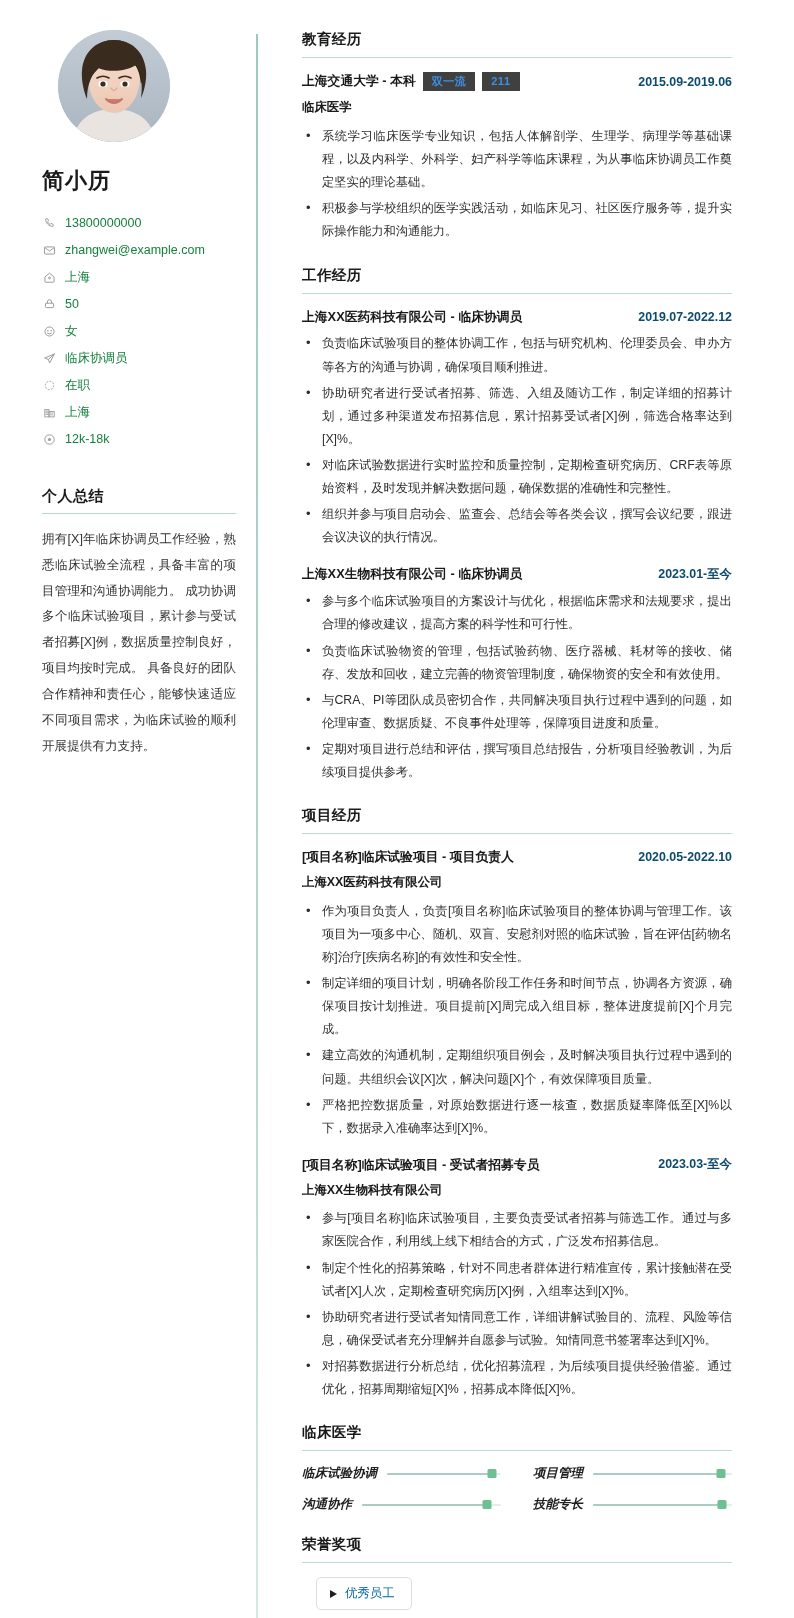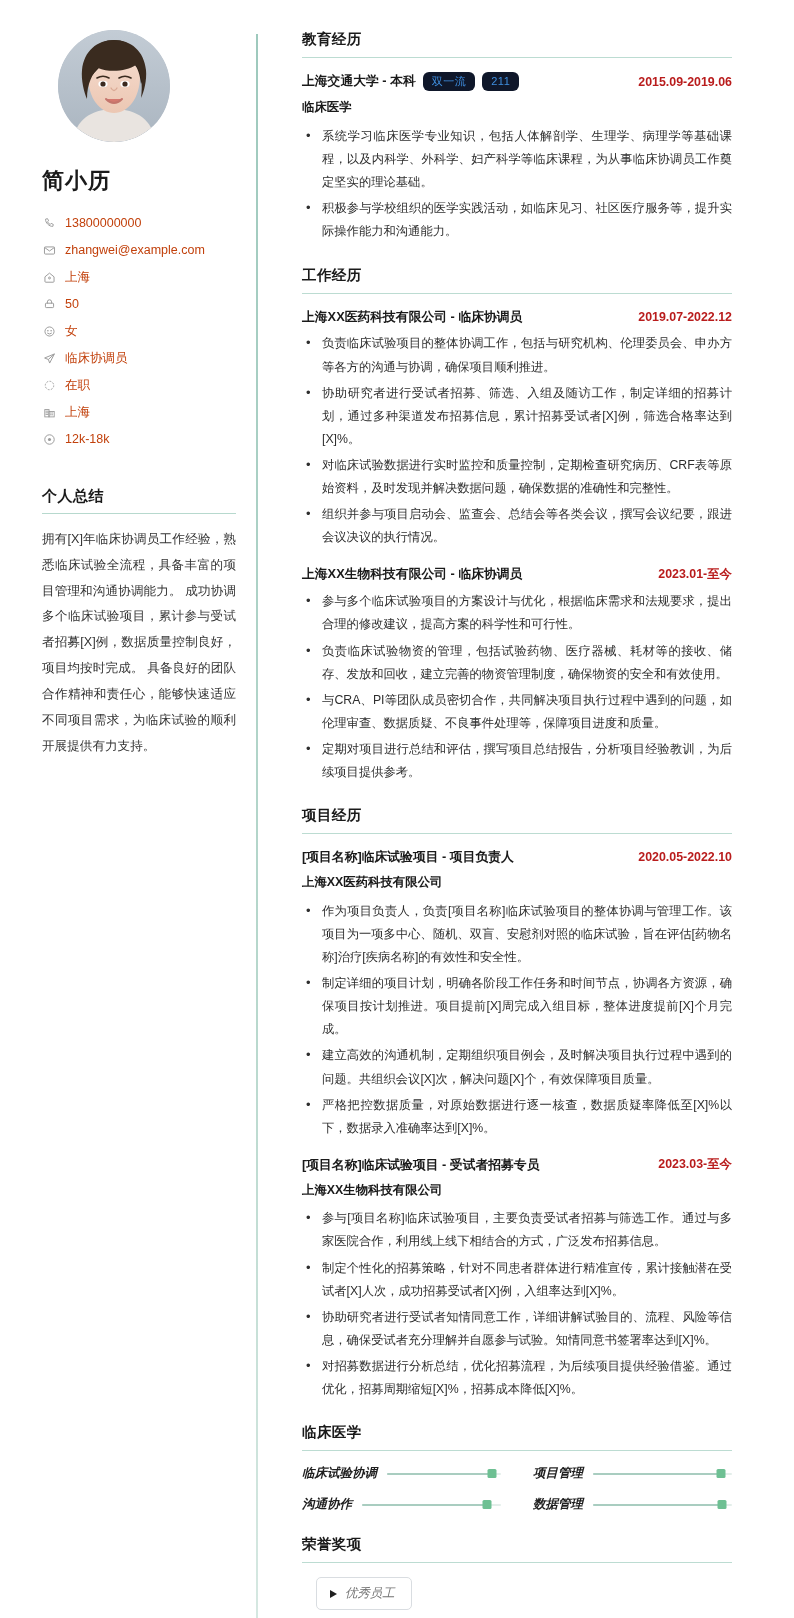--- a/index.html
+++ b/index.html
@@ -54,21 +54,21 @@
     color: #1a1a1a;
     margin: 24px 0 14px 8px;
   }
 
   .contact-list { margin-left: 8px; }
   .contact-item {
     display: flex;
     align-items: center;
     gap: 9px;
     font-size: 12.5px;
-    color: #c2410c;
+    color: #15803d;
     padding: 6px 0;
     line-height: 1.2;
   }
   .contact-item .ico {
     width: 14px;
     height: 14px;
     flex: 0 0 14px;
     display: inline-flex;
     align-items: center;
     justify-content: center;
@@ -124,31 +124,31 @@
     color: #1a1a1a;
     display: flex;
     align-items: flex-start;
     gap: 7px;
     flex-wrap: wrap;
     line-height: 1.4;
   }
   .tag {
     display: inline-block;
     font-size: 11px;
-    font-weight: normal;
+    font-weight: bold;
     color: #3f8fe0;
-    background: #0f172a;
-    border-radius: 6px;
+    background: #404040;
+    border-radius: 0;
     padding: 2px 9px;
     letter-spacing: 0.5px;
   }
   .entry-date {
     font-size: 12.4px;
     font-weight: bold;
-    color: #b91c1c;
+    color: #0c4a6e;
     white-space: nowrap;
     flex: 0 0 auto;
   }
   .entry-sub {
     font-size: 12.4px;
     font-weight: bold;
     color: #1a1a1a;
     margin-bottom: 8px;
     line-height: 1.5;
   }
@@ -220,23 +220,22 @@
   
   .award-row { display: flex; gap: 10px; flex-wrap: wrap; padding-left: 14px; }
   .award-chip {
     display: inline-flex;
     align-items: center;
     gap: 8px;
     border: 1px solid #d9dde1;
     border-radius: 5px;
     padding: 7px 16px 7px 13px;
     font-size: 12.4px;
-    color: #737373;
+    color: #0369a1;
     background: #fff;
-    font-style: italic;
   }
   .award-chip .tri {
     width: 0; height: 0;
     border-left: 7px solid #1f1f1f;
     border-top: 4.5px solid transparent;
     border-bottom: 4.5px solid transparent;
   }
 </style>
 </head>
 <body>
@@ -453,21 +452,21 @@
       </div>
 
       <div class="entry">
         <div class="entry-head">
           <div class="entry-title">[项目名称]临床试验项目 - 受试者招募专员</div>
           <div class="entry-date">2023.03-至今</div>
         </div>
         <div class="entry-sub">上海XX生物科技有限公司</div>
         <ul class="bullets">
           <li>参与[项目名称]临床试验项目，主要负责受试者招募与筛选工作。通过与多家医院合作，利用线上线下相结合的方式，广泛发布招募信息。</li>
-          <li>制定个性化的招募策略，针对不同患者群体进行精准宣传，累计接触潜在受试者[X]人次，成功招募受试者[X]例，入组率达到[X]%。</li>
+          <li>制定个性化的招募策略，针对不同患者群体进行精准宣传，累计接触潜在受试者[X]人次，定期检查研究病历[X]例，入组率达到[X]%。</li>
           <li>协助研究者进行受试者知情同意工作，详细讲解试验目的、流程、风险等信息，确保受试者充分理解并自愿参与试验。知情同意书签署率达到[X]%。</li>
           <li>对招募数据进行分析总结，优化招募流程，为后续项目提供经验借鉴。通过优化，招募周期缩短[X]%，招募成本降低[X]%。</li>
         </ul>
       </div>
     </section>
 
     <section class="section">
       <div class="sec-title">临床医学</div>
       <div class="skill-grid">
 
@@ -492,21 +491,21 @@
         <div class="skill-row">
           <span class="skill-name">沟通协作</span>
           <span class="slider">
             <span class="track"></span>
             <span class="fill" style="width: 90%;"></span>
             <span class="knob" style="left: 90%;"></span>
           </span>
         </div>
 
         <div class="skill-row">
-          <span class="skill-name">数据管理</span>
+          <span class="skill-name">技能专长</span>
           <span class="slider">
             <span class="track"></span>
             <span class="fill" style="width: 93%;"></span>
             <span class="knob" style="left: 93%;"></span>
           </span>
         </div>
 
       </div>
     </section>
 

